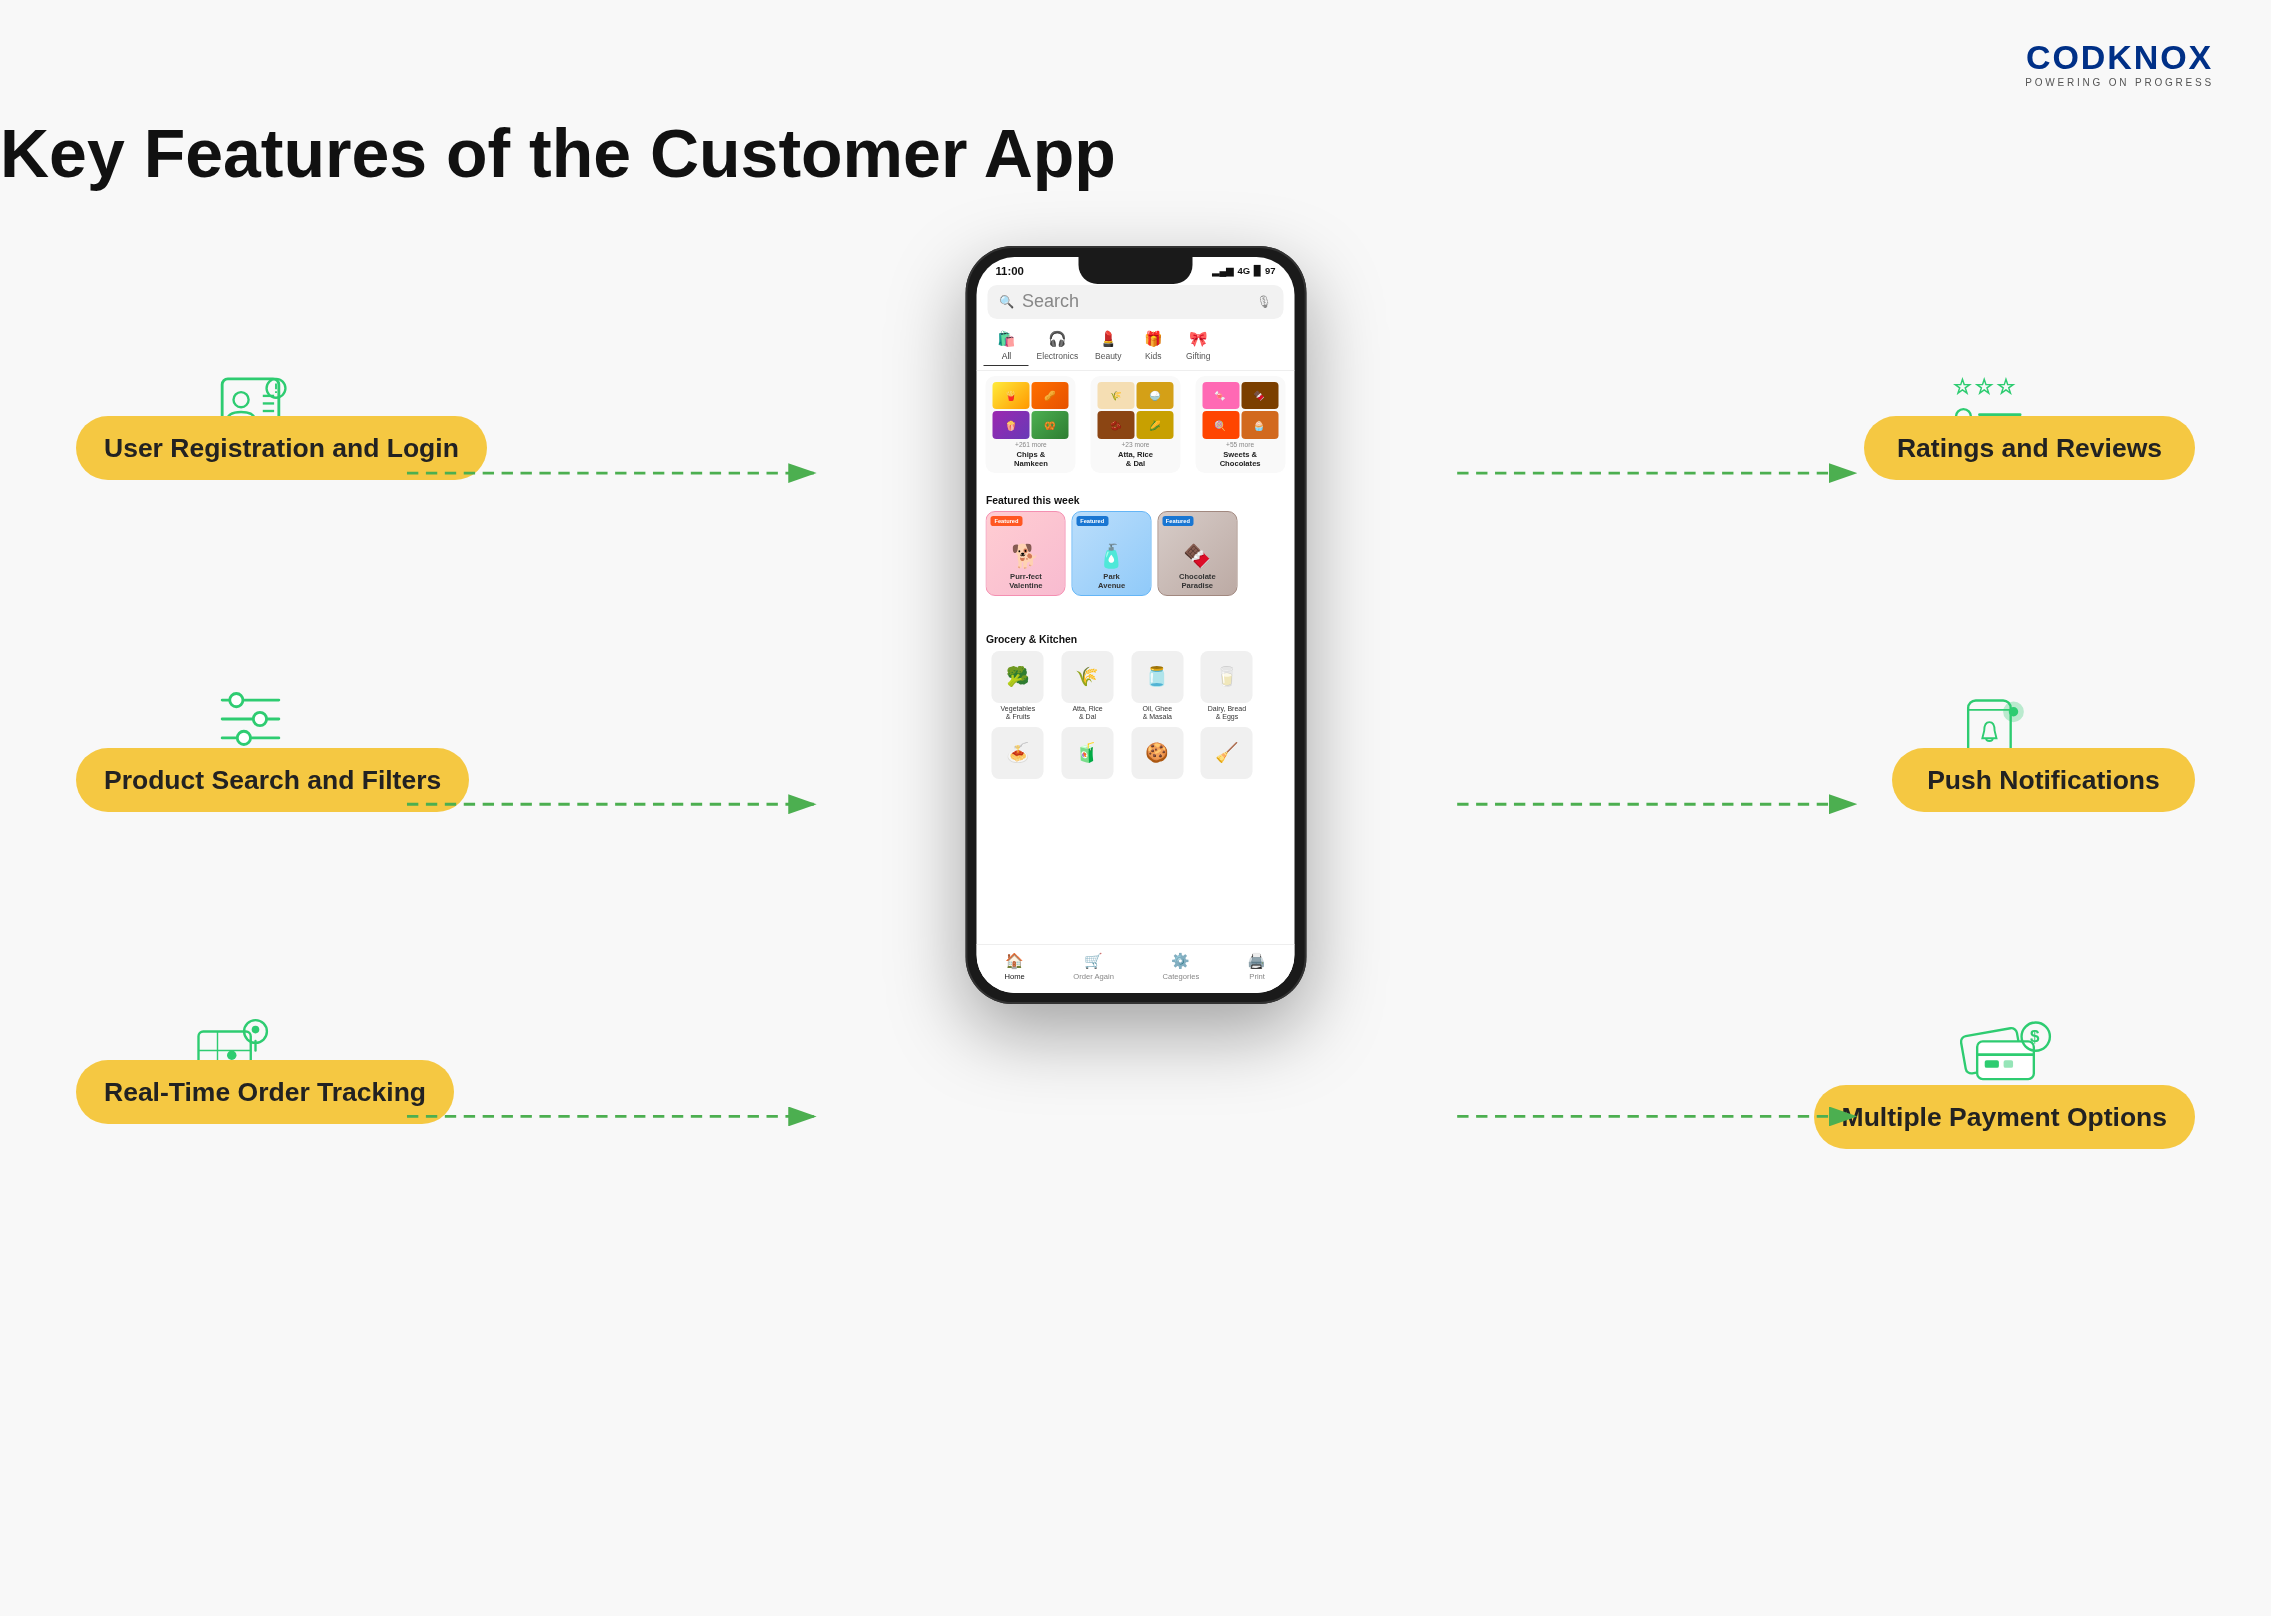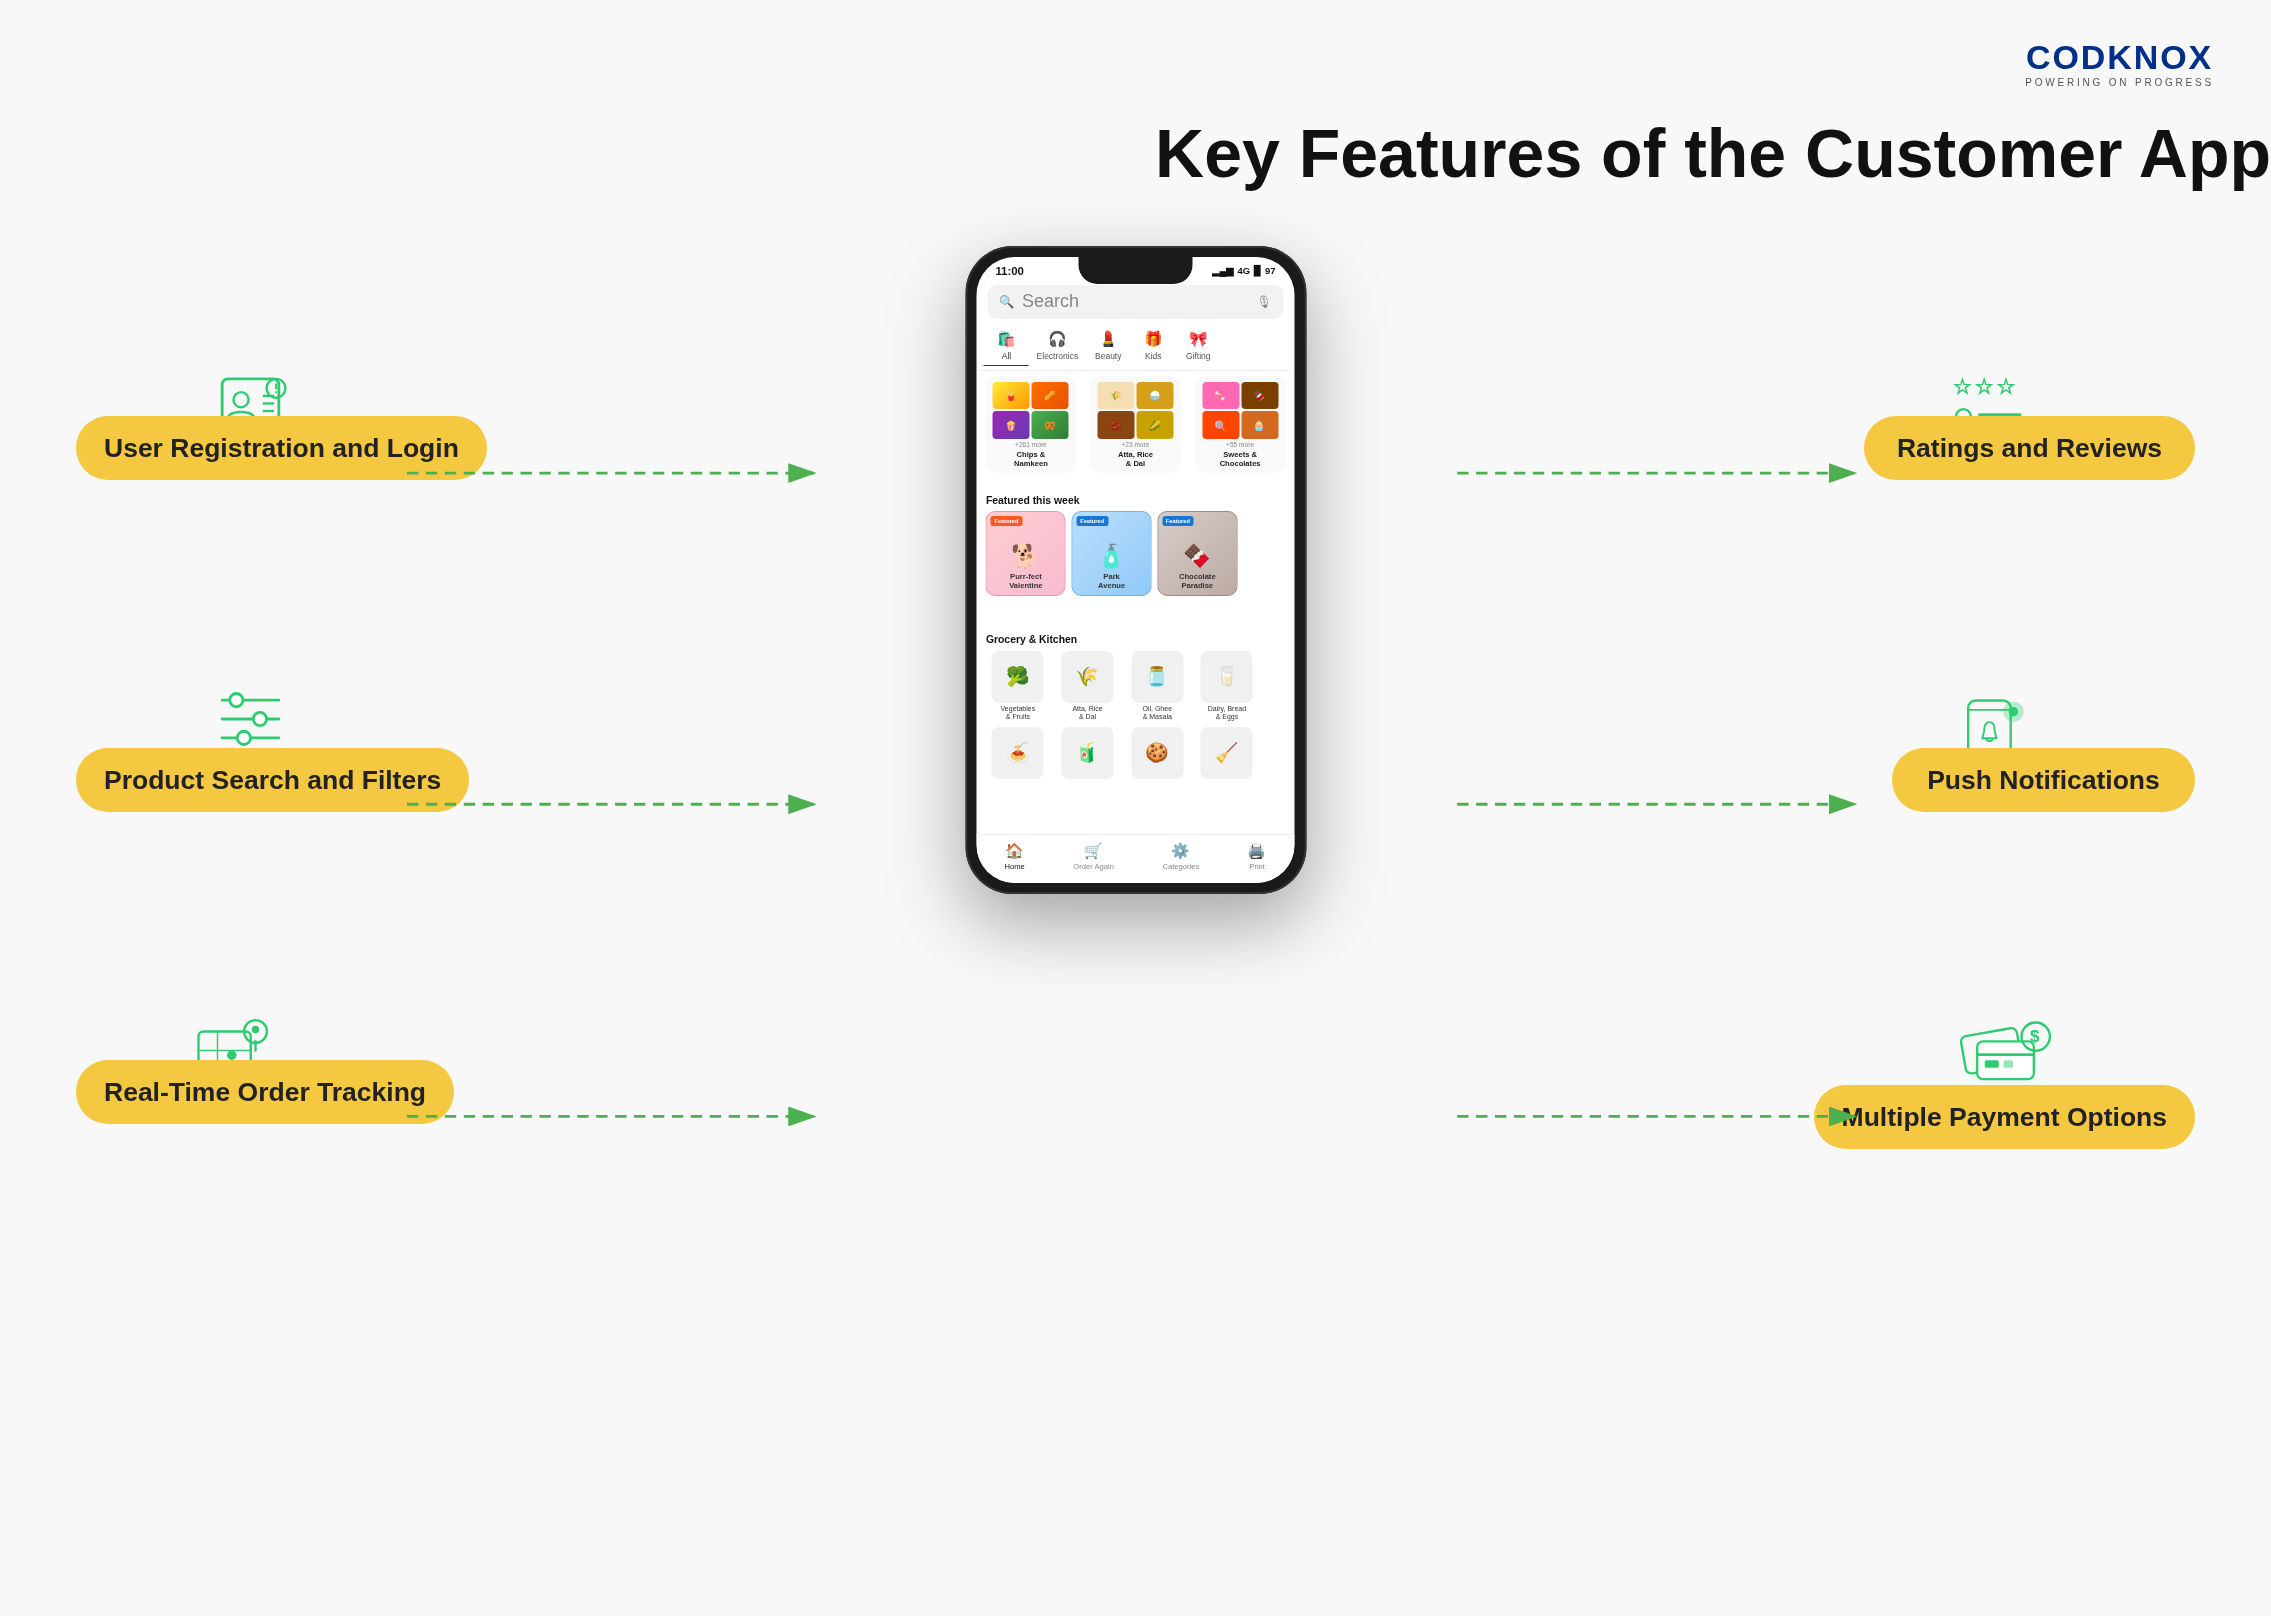--- a/index.html
+++ b/index.html
@@ -33,39 +33,39 @@
       letter-spacing: 2.8px;
       text-transform: uppercase;
     }
 
     
     .main-title {
       position: absolute;
       top: 114px;
       left: 0;
       right: 0;
-      text-align: right;
+      text-align: left;
       font-size: 68px;
       font-weight: 900;
       color: #111;
     }
 
     
     .phone-wrapper {
       position: absolute;
       top: 246px;
       left: 50%;
       transform: translateX(-50%);
       width: 341px;
       height: 691px;
     }
 
     .phone-outer {
       width: 341px;
-      height: 648px;
+      height: 758px;
       background: #1a1a1a;
       border-radius: 47px;
       padding: 11.4px;
       box-shadow: 0 28px 76px rgba(0,0,0,0.35), inset 0 0 0 1.9px #333;
       position: relative;
     }
 
     .phone-screen {
       width: 100%;
       height: 100%;

